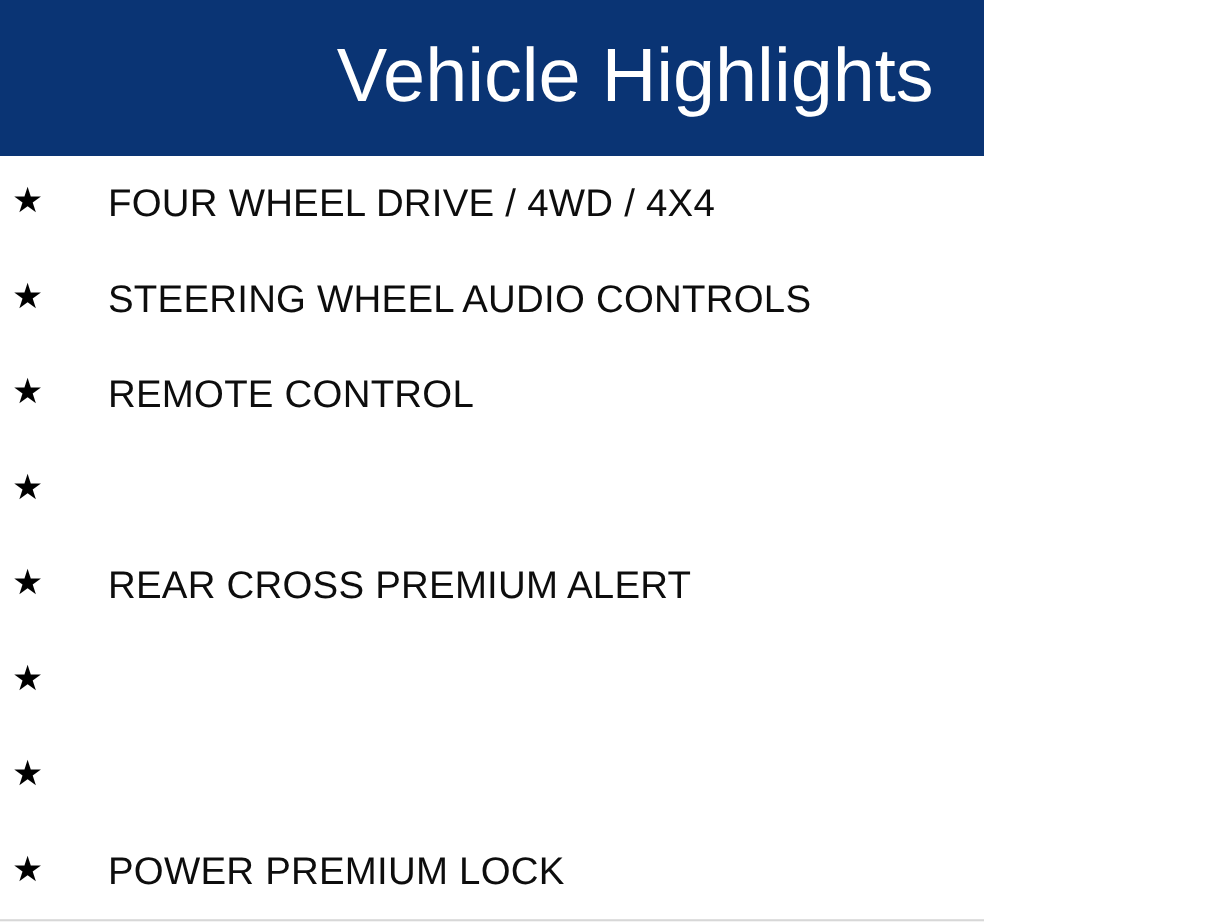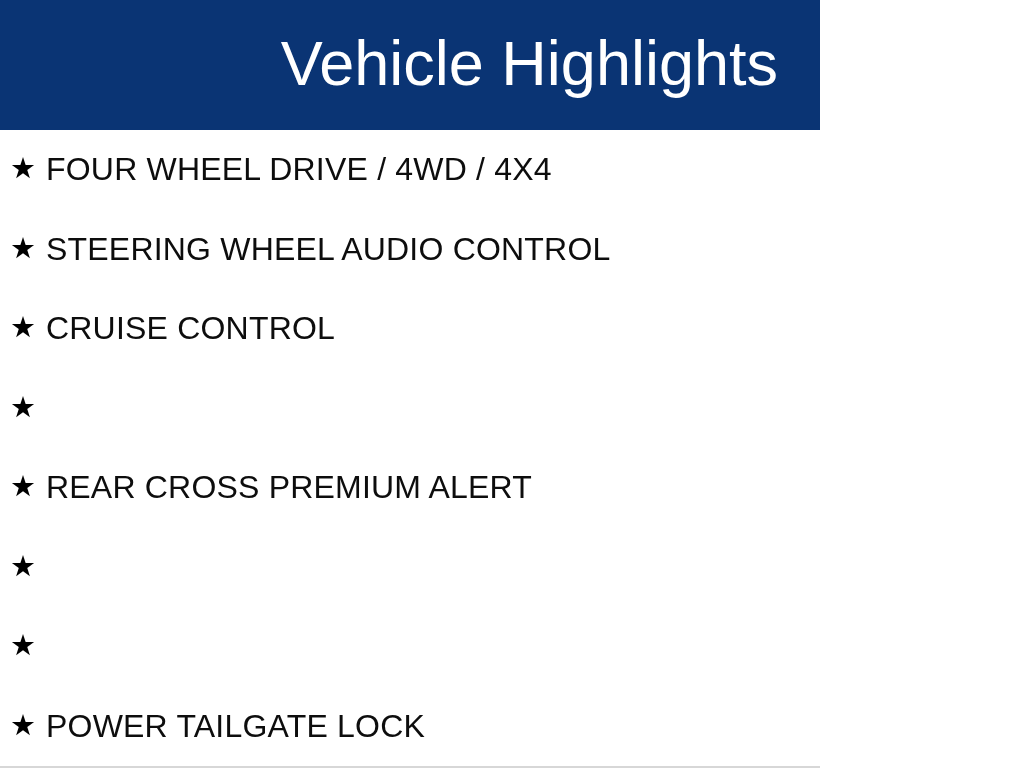--- a/index.html
+++ b/index.html
@@ -60,20 +60,21 @@
     margin-right: 10px;
     position: relative;
     top: -1px;
   }
   .feature-label {
     font-size: 32px;
     font-weight: 400;
     letter-spacing: 0.2px;
     white-space: nowrap;
     color: #0d0d0d;
+    margin-left: 44px;
   }
   .bottom-edge-line {
     position: absolute;
     left: 0;
     bottom: 0;
     width: 100%;
     height: 2px;
     background: #d7d7d7;
   }
 </style>
@@ -86,39 +87,39 @@
     <div class="page-title">Vehicle Highlights</div>
   </div>
 
   <ul class="feature-list">
     <li class="feature-item">
       <span class="star-icon">★</span>
       <span class="feature-label">FOUR WHEEL DRIVE / 4WD / 4X4</span>
     </li>
     <li class="feature-item">
       <span class="star-icon">★</span>
-      <span class="feature-label">STEERING WHEEL AUDIO CONTROL</span>
+      <span class="feature-label">STEERING WHEEL AUDIO CONTROLS</span>
     </li>
     <li class="feature-item">
       <span class="star-icon">★</span>
-      <span class="feature-label">CRUISE CONTROL</span>
+      <span class="feature-label">REMOTE CONTROL</span>
     </li>
     <li class="feature-item">
       <span class="star-icon">★</span>
     </li>
     <li class="feature-item">
       <span class="star-icon">★</span>
       <span class="feature-label">REAR CROSS PREMIUM ALERT</span>
     </li>
     <li class="feature-item">
       <span class="star-icon">★</span>
     </li>
     <li class="feature-item">
       <span class="star-icon">★</span>
     </li>
     <li class="feature-item">
       <span class="star-icon">★</span>
-      <span class="feature-label">POWER TAILGATE LOCK</span>
+      <span class="feature-label">POWER PREMIUM LOCK</span>
     </li>
   </ul>
 
   <div class="bottom-edge-line"></div>
 </div>
 
 </body></html>

